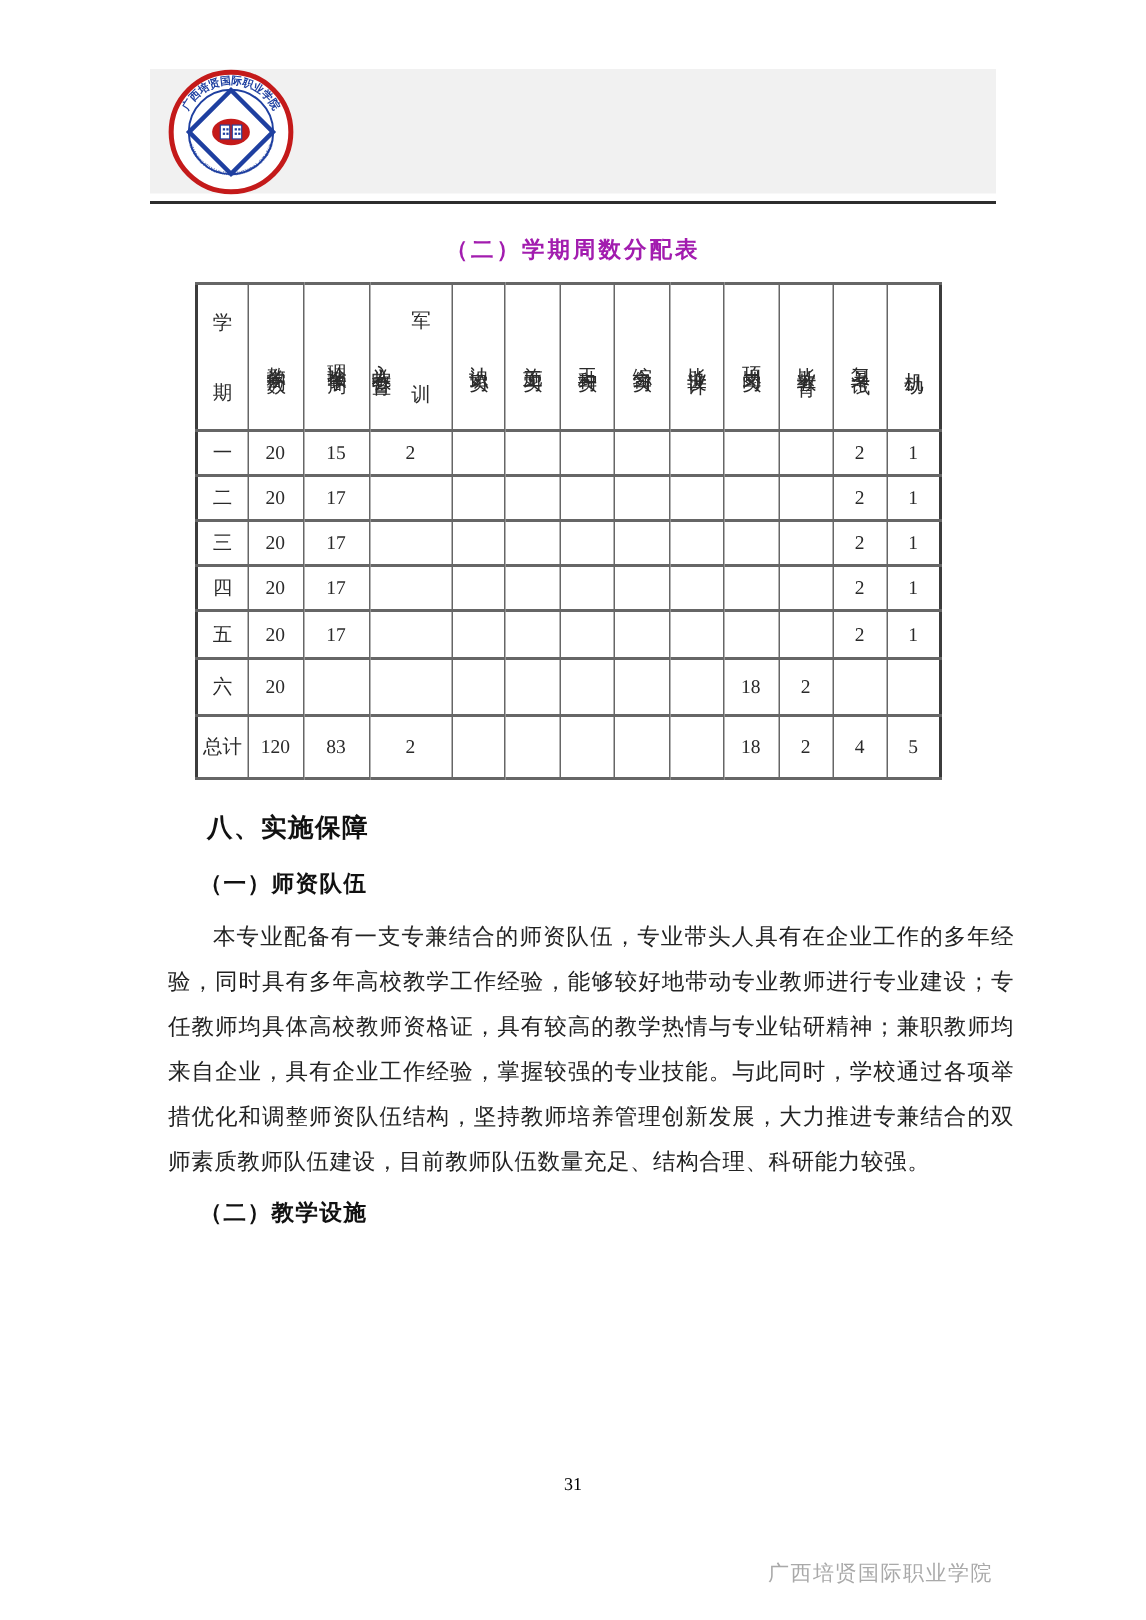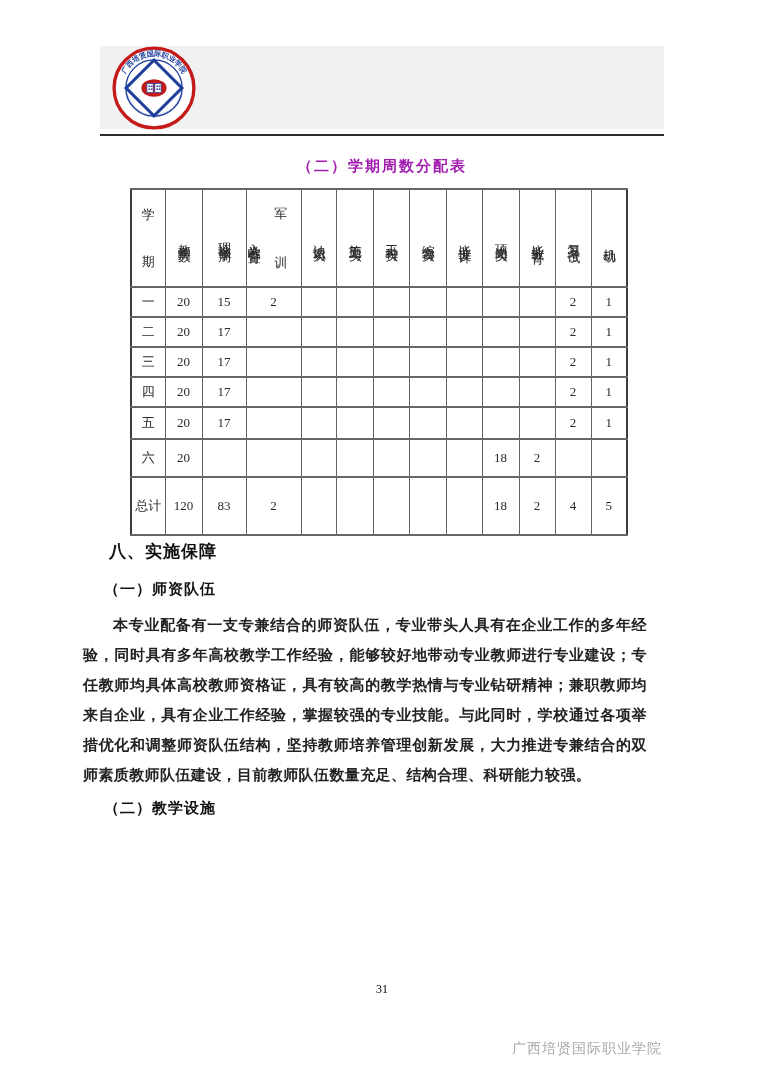--- a/index.html
+++ b/index.html
@@ -37,45 +37,45 @@
   }
   .weektable th, .weektable td {
     border-left:1px solid #666; border-right:1px solid #666;
     border-top:2px solid #666; border-bottom:2px solid #666;
     text-align:center; vertical-align:middle; font-weight:normal; padding:0;
   }
   .weektable thead tr { height:96px; }
   .weektable tbody tr { height:30px; }
   .weektable tbody tr:nth-child(5) { height:32px; }
   .weektable tbody tr:nth-child(6) { height:38px; }
-  .weektable tbody tr:nth-child(7) { height:58px; }
+  .weektable tbody tr:nth-child(7) { height:42px; }
   .vh {
     display:inline-block; writing-mode:vertical-rl; text-orientation:upright;
     letter-spacing:2px; line-height:1.1;
   }
   .vh-split {
     display:flex; flex-direction:column; justify-content:space-between;
     align-items:center; height:62px; margin:0 auto; line-height:1;
   }
   .dual-cell { display:flex; flex-direction:row; justify-content:space-evenly; align-items:center; height:96px; }
   
-  .content { position:absolute; left:83px; top:540px; width:564px; }
+  .content { position:absolute; left:112px; top:540px; width:564px; }
   .h-main {
     font-family:"Liberation Sans","DejaVu Sans",sans-serif;
     font-size:17px; font-weight:bold; color:#111;
     margin:0 0 17px 26px; letter-spacing:1px;
   }
   .h-sub {
     font-family:"Liberation Sans","DejaVu Sans",sans-serif;
     font-size:15px; font-weight:bold; color:#111;
     margin:0 0 11px 21px; letter-spacing:1px;
   }
   .para {
     font-size:15px; line-height:30px; text-align:justify; text-indent:2em;
-    color:#222; letter-spacing:0.4px; margin:0;font-weight:bold;
+    color:#222; letter-spacing:0.4px; margin:0;
   }
   .h-sub2 { margin-top:9px; margin-bottom:7px; }
   
   .page-number { position:absolute; top:982px; left:0; width:100%; text-align:center; font-size:12px; color:#000000; }
   .footer-name { position:absolute; top:1040px; right:102px; font-size:14px; color:#a9a9a9; letter-spacing:1px; }
 </style>
 </head>
 <body>
 
 <div class="page">

